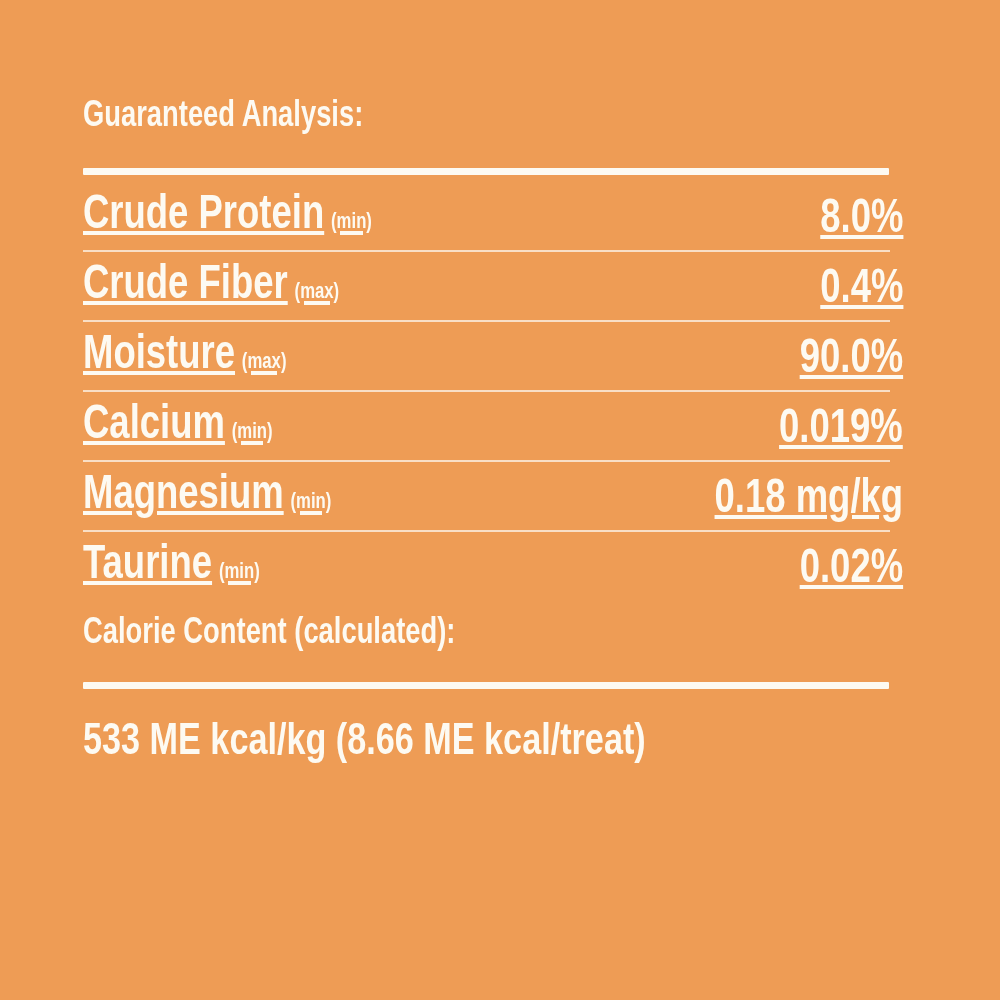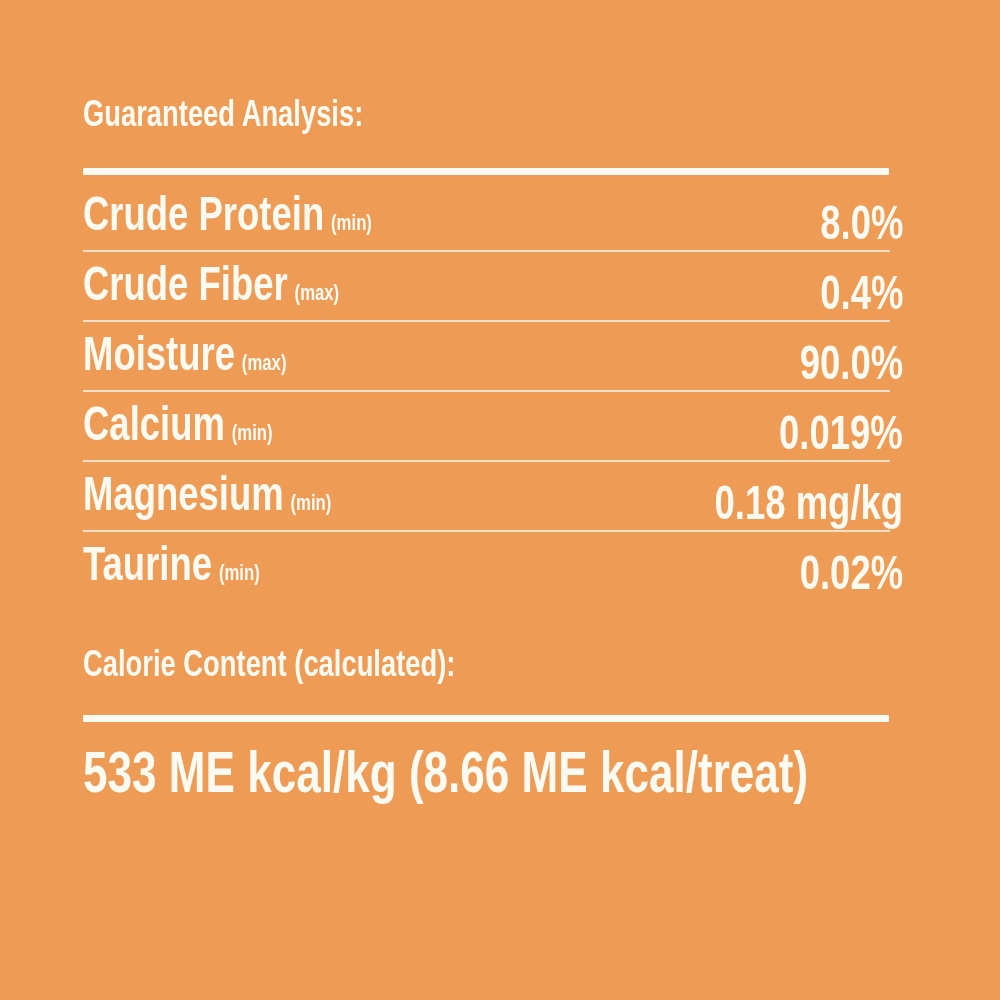--- a/index.html
+++ b/index.html
@@ -47,46 +47,46 @@
   .rule-1 { margin-top: 24px; }
   .rule-2 { margin-top: 21px; }
   .analysis-table {
     width: 820px;
     margin-top: 6px;
   }
   .row {
     position: relative;
     display: flex;
     justify-content: space-between;
-    align-items: flex-end;
+    align-items: center;
     height: 70px;
-    line-height: 56px;
+    line-height: 70px;
     font-size: 48px;
     font-weight: bold;
+    text-decoration: underline;
   }
   .row:not(:last-child)::after {
     content: "";
     position: absolute;
     left: 0;
     bottom: -1px;
     width: 807px;
     height: 2px;
     background: rgba(253, 250, 242, 0.72);
   }
   .qual {
     font-size: 22px;
     font-weight: bold;
     margin-left: 9px;
   }
   .calorie-title-wrap {
-    margin-top: 33px;
   }
   .calorie-value {
     margin-top: 24px;
-    font-size: 58px;
+    font-size: 45px;
     line-height: 52px;
     font-weight: bold;
   }
 </style>
 </head>
 <body style="background: rgb(238, 156, 85); color: rgb(253, 250, 242);">
 
 <div class="content">
 
   <h1 class="section-title">

